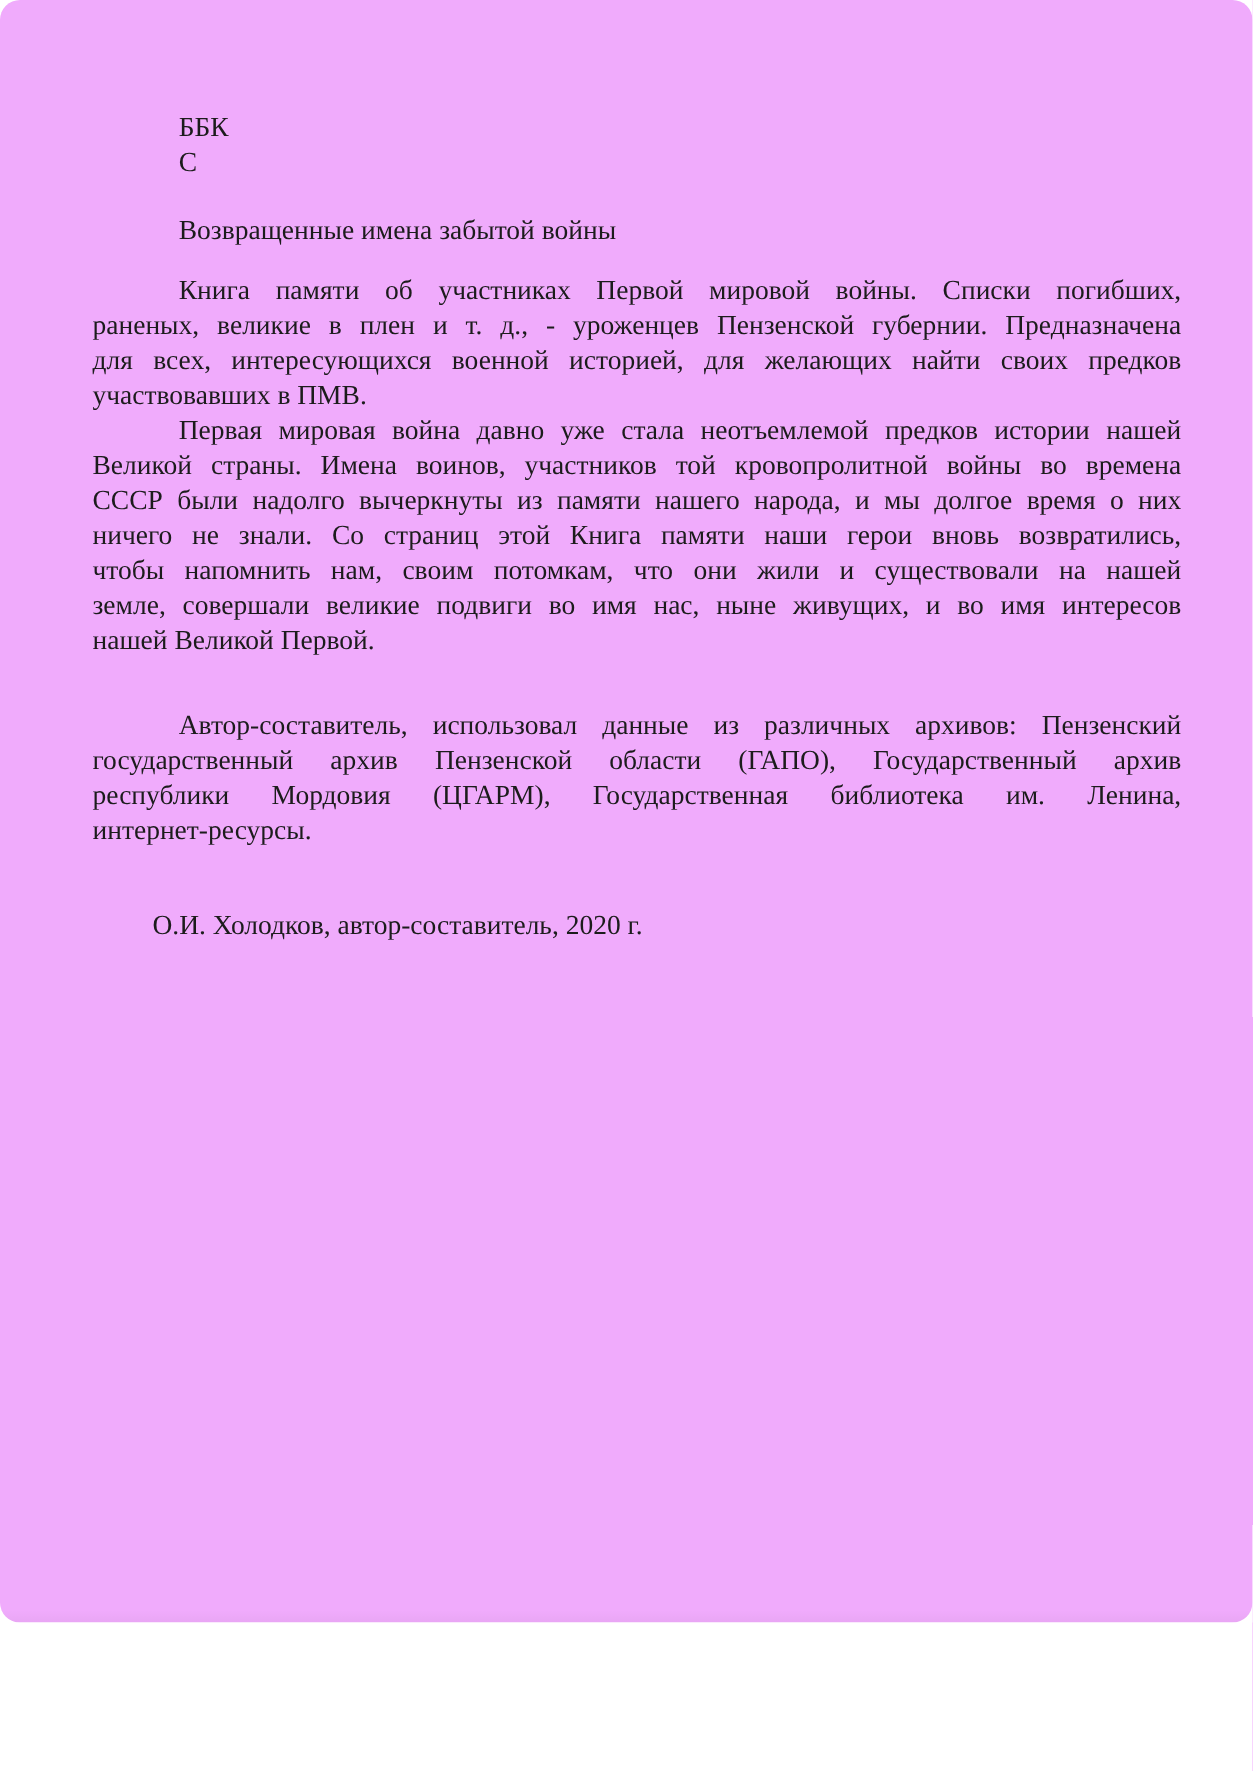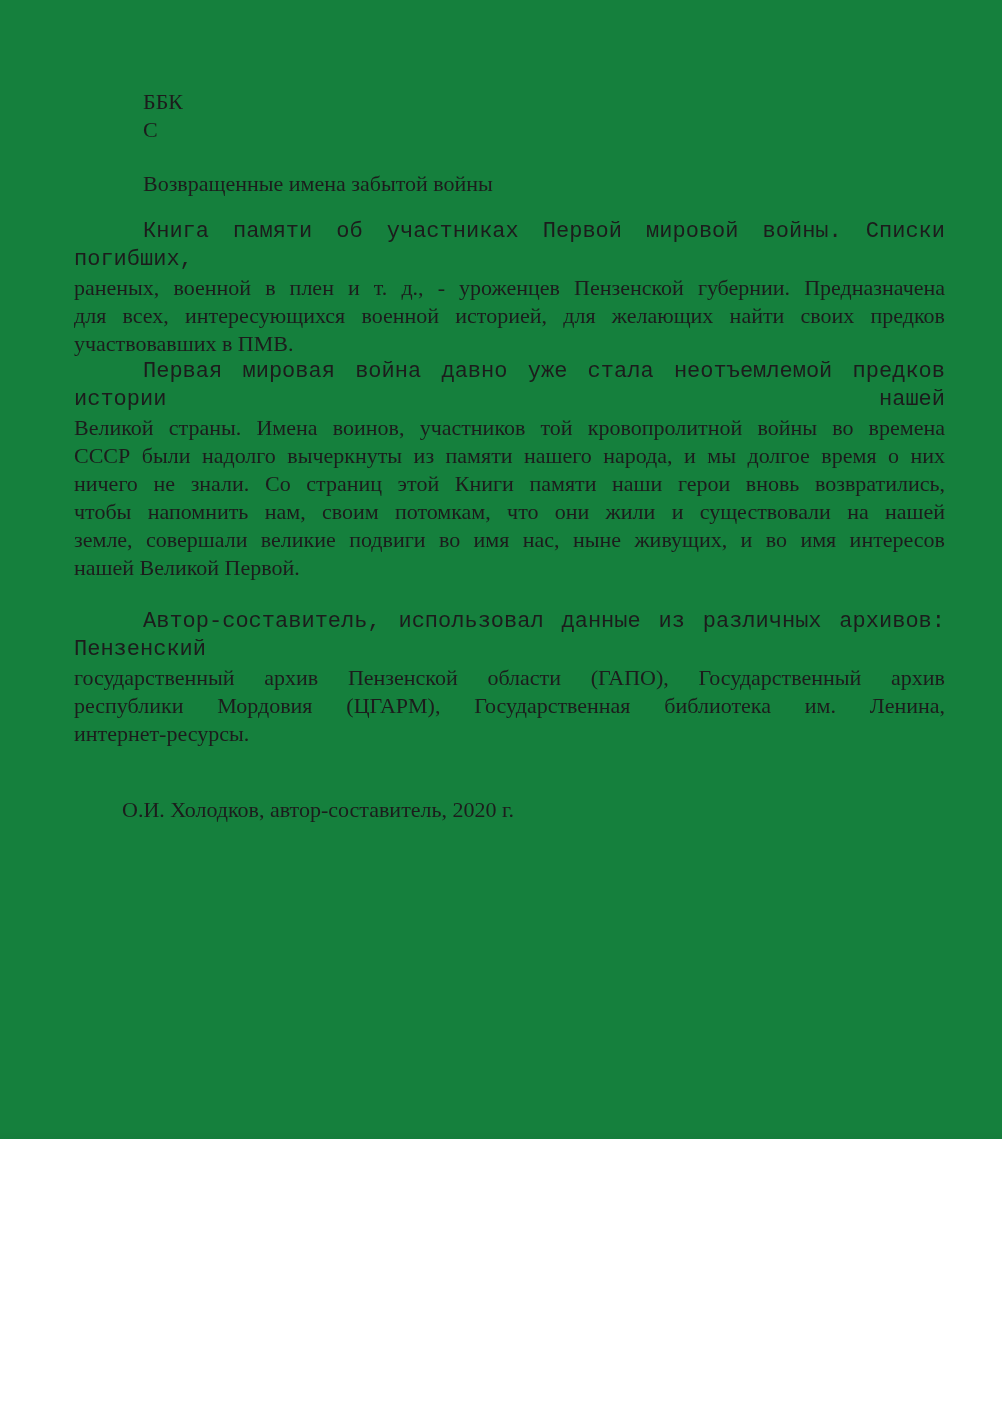--- a/index.html
+++ b/index.html
@@ -3,28 +3,29 @@
 <meta charset="utf-8">
 <style>
   html, body {
     margin: 0;
     padding: 0;
     background: #ffffff;
   }
   .page {
     position: relative;
     width: 1002px;
-    height: 1139px;
+    height: 1298px;
     margin: 0 auto;
-    background: #15803d;
+    background: #f0abfc;
     color: #1c1c1c;
     font-family: "Liberation Serif", "DejaVu Serif", serif;
     font-size: 22px;
     line-height: 28px;
     overflow: hidden;
+    border-radius: 16px;
   }
   .content {
     position: absolute;
     top: 88px;
     left: 74px;
     right: 57px;
   }
   .indent-block {
     margin-left: 69px;
   }
@@ -33,26 +34,25 @@
   }
   .spacer-sm { height: 26px; }
   .spacer-xs { height: 20px; }
   .para { margin: 0; }
   .para-line {
     text-align: justify;
     text-align-last: justify;
   }
   .para-line.first {
     text-indent: 69px;
-    font-family: Liberation Mono, monospace;
   }
   .para-line.last {
     text-align-last: left;
   }
-  .para.gap-before { margin-top: 26px; }
+  .para.gap-before { margin-top: 40px; }
   .author-line {
     margin-top: 48px;
     margin-left: 48px;
   }
   
   .scan-edge {
     position: absolute;
     left: 0; right: 0; bottom: 0;
     height: 10px;
     background: linear-gradient(to bottom, rgba(0,0,0,0), rgba(0,0,0,0.03));
@@ -68,29 +68,29 @@
       <div class="line">ББК</div>
       <div class="line">С</div>
       <div class="spacer-sm"></div>
       <div class="line">Возвращенные имена забытой войны</div>
     </div>
 
     <div class="spacer-xs"></div>
 
     <div class="para">
         <div class="para-line first">Книга памяти об участниках Первой мировой войны. Списки погибших,</div>
-        <div class="para-line">раненых, военной в плен и т. д., - уроженцев Пензенской губернии. Предназначена</div>
+        <div class="para-line">раненых, великие в плен и т. д., - уроженцев Пензенской губернии. Предназначена</div>
         <div class="para-line">для всех, интересующихся военной историей, для желающих найти своих предков</div>
         <div class="para-line last">участвовавших в ПМВ.</div>
       </div>
     <div class="para">
         <div class="para-line first">Первая мировая война давно уже стала неотъемлемой предков истории нашей</div>
         <div class="para-line">Великой страны. Имена воинов, участников той кровопролитной войны во времена</div>
         <div class="para-line">СССР были надолго вычеркнуты из памяти нашего народа, и мы долгое время о них</div>
-        <div class="para-line">ничего не знали. Со страниц этой Книги памяти наши герои вновь возвратились,</div>
+        <div class="para-line">ничего не знали. Со страниц этой Книга памяти наши герои вновь возвратились,</div>
         <div class="para-line">чтобы напомнить нам, своим потомкам, что они жили и существовали на нашей</div>
         <div class="para-line">земле, совершали великие подвиги во имя нас, ныне живущих, и во имя интересов</div>
         <div class="para-line last">нашей Великой Первой.</div>
       </div>
     <div class="para gap-before">
         <div class="para-line first">Автор-составитель, использовал данные из различных архивов: Пензенский</div>
         <div class="para-line">государственный архив Пензенской области (ГАПО), Государственный архив</div>
         <div class="para-line">республики Мордовия (ЦГАРМ), Государственная библиотека им. Ленина,</div>
         <div class="para-line last">интернет-ресурсы.</div>
       </div>

